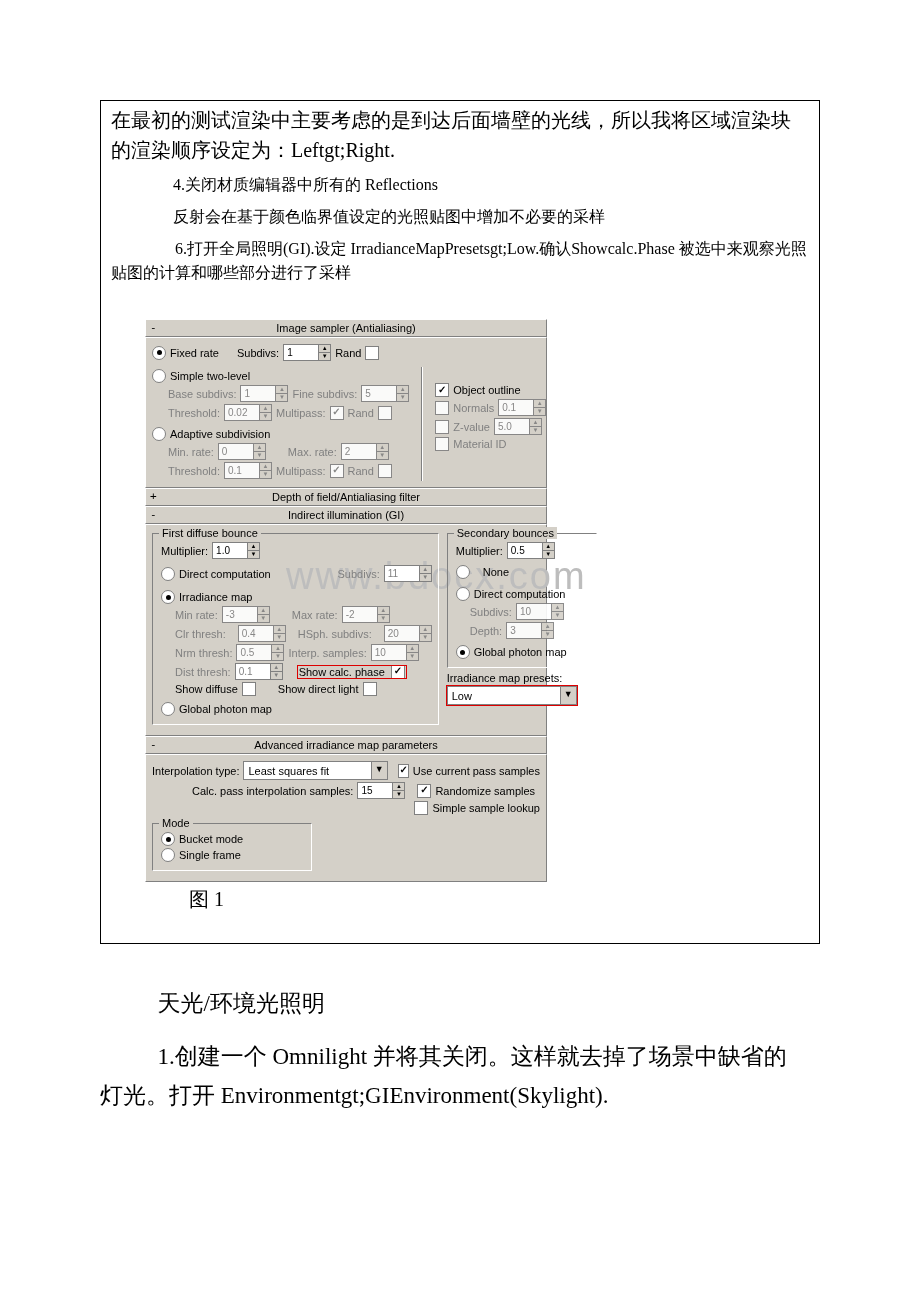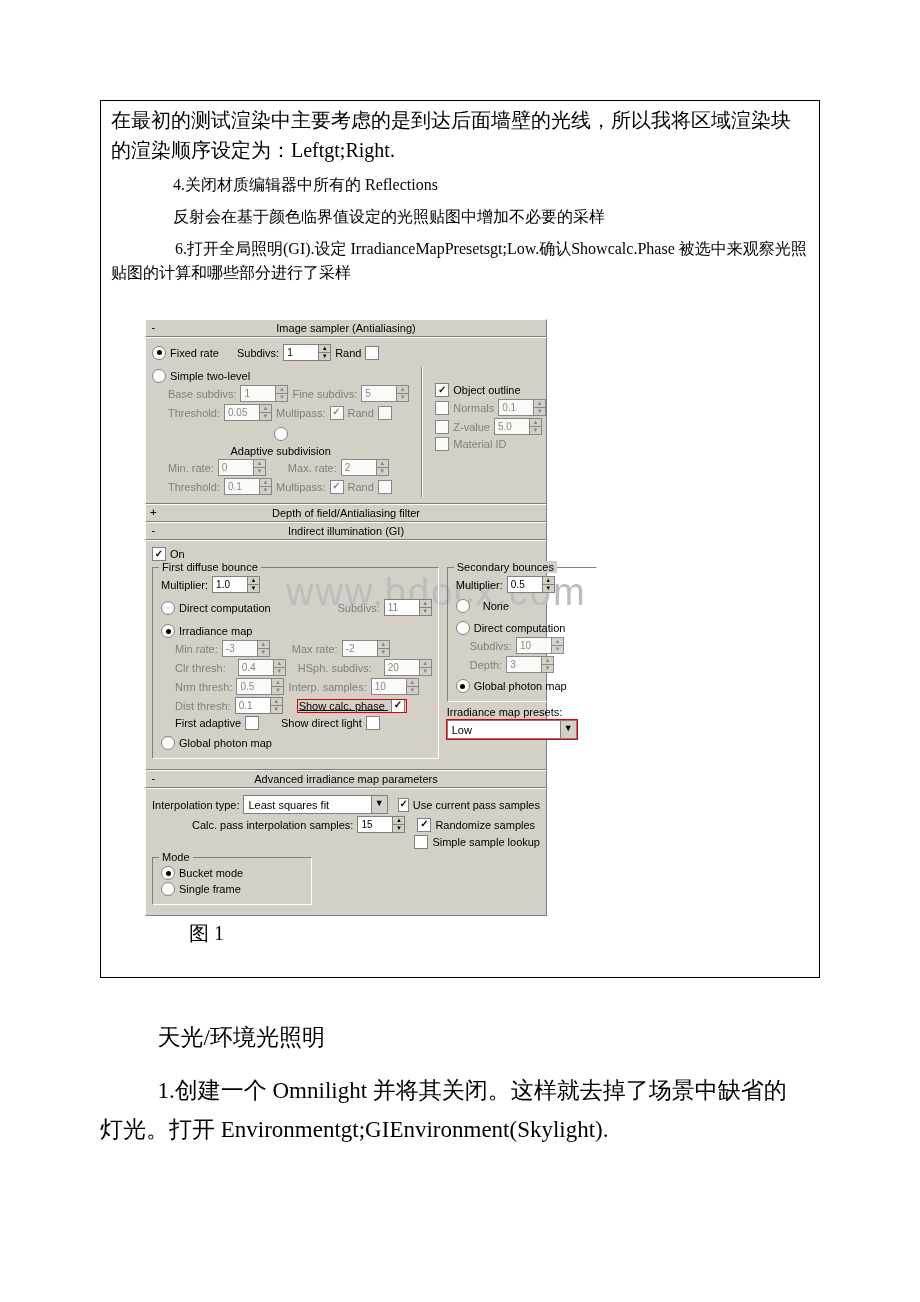--- a/index.html
+++ b/index.html
@@ -110,21 +110,21 @@
     display: inline-flex; align-items: center; background: #fff; border: 1px solid #808080;
     height: 17px; font-size: 11px; width: 128px;
   }
   .dropdown .dval { flex:1; padding: 0 4px; }
   .dropdown .darrow {
     width: 15px; height: 100%; background: #d4d0c8; border-left: 1px solid #808080;
     text-align: center; line-height: 15px; font-size: 9px;
   }
   .dropdown.wide { width: 210px; }
   .hl-red .dropdown { outline: 1.5px solid #d00; }
-  .hl-red-box { outline: 1.5px solid #d00; outline-offset: -1px; display:inline-block; padding:0 2px;text-decoration:underline;}
+  .hl-red-box { outline: 1.5px solid #d00; outline-offset: -1px; display:inline-block; padding:0 2px;}
   .lbl { white-space: nowrap; }
   .info-right { text-align: right; font-size: 10px; color: #000; }
   .sep { border-left: 1px solid #808080; border-right:1px solid #fff; align-self: stretch; margin: 0 4px;}
   .watermark {
     position: absolute; left: 140px; top: 30px; font-size: 38px; color: #bdbdbd;
     font-family: Arial, sans-serif; letter-spacing: 2px; pointer-events: none;
   }
 </style>
 </head>
 <body>
@@ -181,33 +181,33 @@
                   <span class="val">5</span>
                   <span class="spin">
                     <div>▲</div>
                     <div>▼</div>
                   </span>
                 </span>
             </div>
             <div class="row disabled" style="padding-left:16px;">
               <span class="lbl">Threshold:</span>
               <span class="num">
-                  <span class="val">0.05</span>
+                  <span class="val">0.02</span>
                   <span class="spin">
                     <div>▲</div>
                     <div>▼</div>
                   </span>
                 </span>
               <span class="lbl">Multipass:</span>
               <span class="cb checked"></span>
               <span class="lbl">Rand</span>
               <span class="cb"></span>
             </div>
 
-            <div class="row" style="margin-top:6px;flex-direction:column;">
+            <div class="row" style="margin-top:6px;">
               <span class="rb"></span>
               <span class="lbl">Adaptive subdivision</span>
             </div>
             <div class="row disabled" style="padding-left:16px;">
               <span class="lbl">Min. rate:</span>
               <span class="num">
                   <span class="val">0</span>
                   <span class="spin">
                     <div>▲</div>
                     <div>▼</div>
@@ -280,24 +280,20 @@
         <span class="pm">+</span>
         <span>Depth of field/Antialiasing filter</span>
       </div>
 
       <div class="rollout-title">
         <span class="pm">-</span>
         <span>Indirect illumination (GI)</span>
       </div>
       <div class="rollout-body" style="position:relative;">
         <div class="watermark">www.bdocx.com</div>
-        <div class="row">
-            <span class="cb checked"></span>
-            <span class="lbl">On</span>
-          </div>
 
         <div class="two-col">
           <div>
             <div class="fieldset">
               <span class="legend">First diffuse bounce</span>
               <div class="row">
                   <span class="lbl">Multiplier:</span>
                 <span class="num">
                     <span class="val">1.0</span>
                     <span class="spin">
@@ -388,21 +384,21 @@
                       <div>▼</div>
                     </span>
                   </span>
                 <span style="width:6px;"></span>
                 <span class="hl-red-box">
                   <span class="lbl">Show calc. phase</span>
                   <span class="cb checked" style="margin-left:3px;"></span>
                 </span>
               </div>
               <div class="row" style="padding-left:14px;">
-                <span class="lbl">First adaptive</span>
+                <span class="lbl">Show diffuse</span>
                 <span class="cb"></span>
                 <span style="width:14px;"></span>
                 <span class="lbl">Show direct light</span>
                 <span class="cb"></span>
               </div>
               <div class="row" style="margin-top:6px;">
                   <span class="rb"></span>
                   <span class="lbl">Global photon map</span>
                 </div>
             </div>

